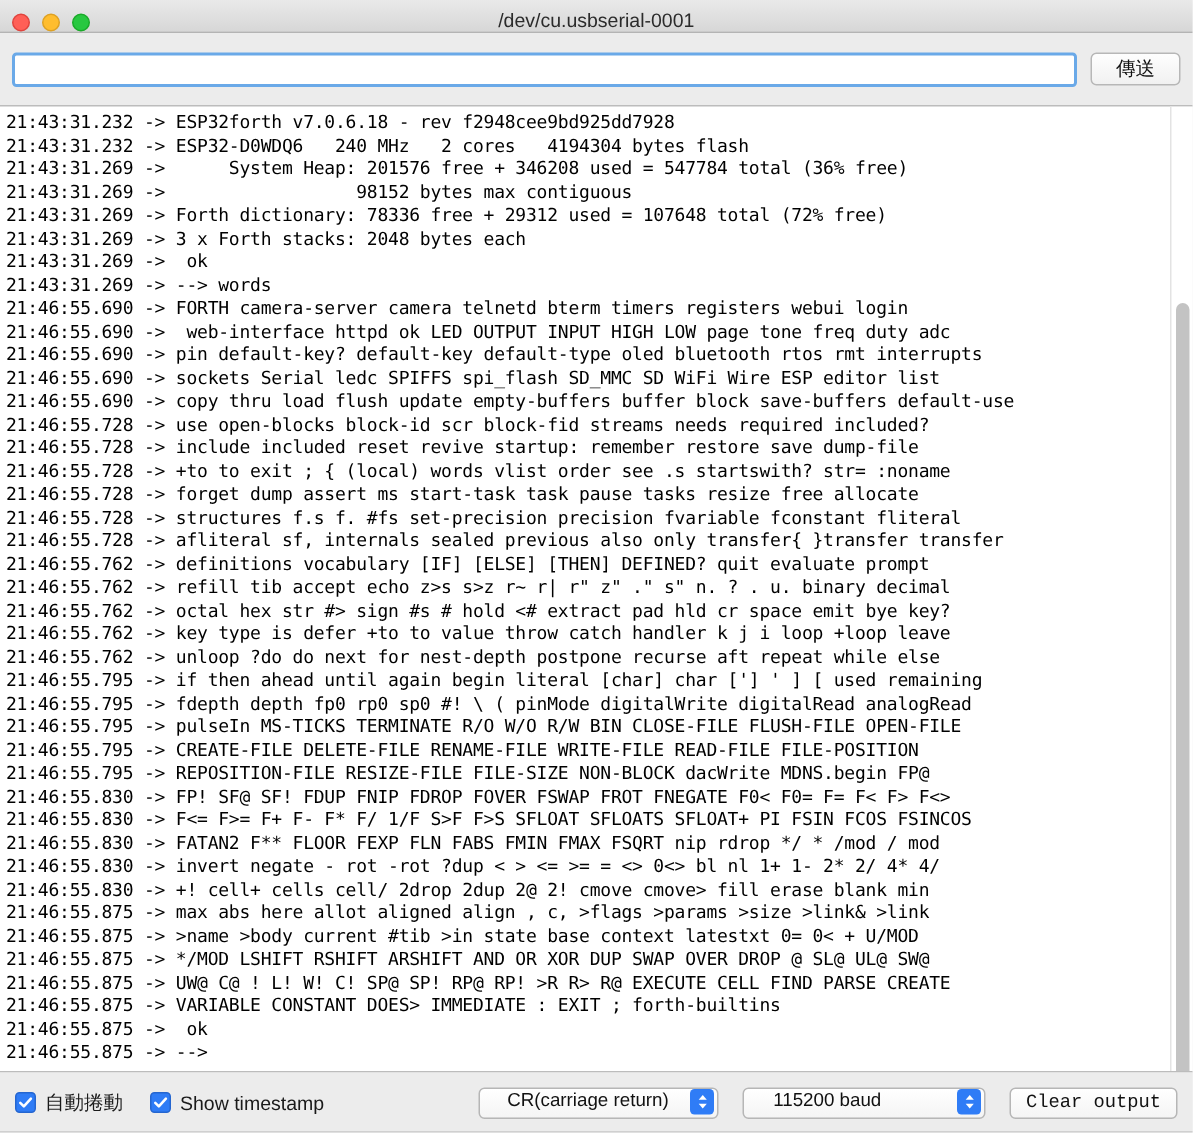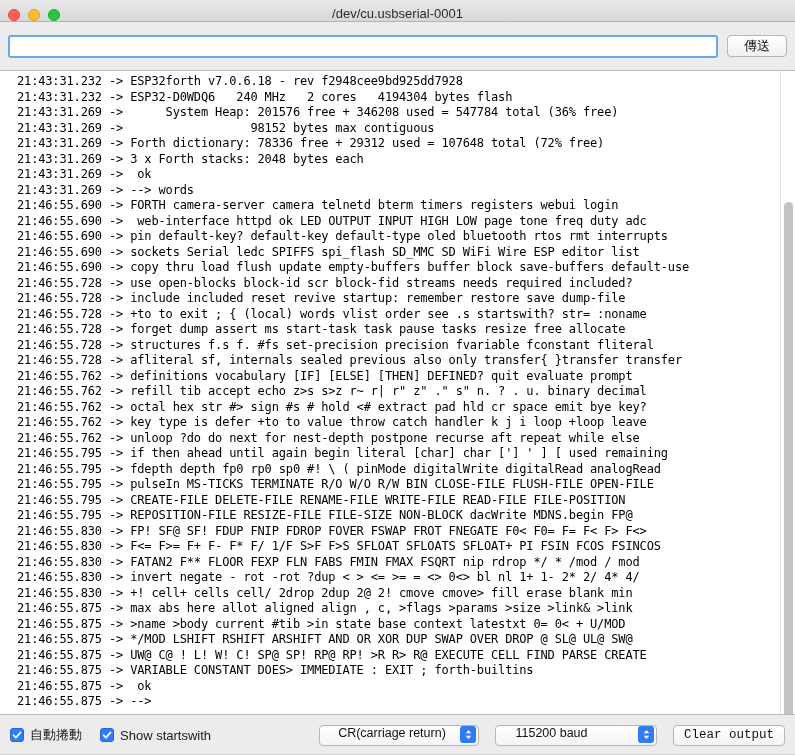--- a/index.html
+++ b/index.html
@@ -109,21 +109,21 @@
     position: relative;
     background: #ffffff;
     border-top: 1px solid #bcbcbc;
     border-bottom: 1px solid #bcbcbc;
     overflow: hidden;
     display: flex;
   }
   #terminal-output {
     flex: 1 1 auto;
     overflow: hidden;
-    padding: 3px 2px 0 17px;
+    padding: 3px 2px 0 4px;
     box-sizing: border-box;
     font-family: "DejaVu Sans Mono", monospace;
     font-size: 12px;
     line-height: 15.5px;
     color: #000000;
     white-space: pre;
     letter-spacing: -0.15px;
   }
   .term-line {
     white-space: pre;
@@ -284,21 +284,21 @@
       </div>
       <span class="check-label">自動捲動</span>
     </div>
 
     <div class="check-group">
       <div class="checkbox">
         <svg width="10" height="10" viewBox="0 0 10 10">
           <path d="M1.5 5.2 L3.9 7.6 L8.6 2.4" stroke="#ffffff" stroke-width="1.7" fill="none" stroke-linecap="round" stroke-linejoin="round"></path>
         </svg>
       </div>
-      <span class="check-label">Show startswith</span>
+      <span class="check-label">Show timestamp</span>
     </div>
 
     <div id="bottom-controls">
 
       <div class="popup" id="popup-lineending">
         <span class="popup-label">CR(carriage return)</span>
         <span class="stepper">
           <svg width="9" height="13" viewBox="0 0 9 13">
             <path d="M4.5 2 L7.2 5.2 L1.8 5.2 Z" fill="#ffffff"></path>
             <path d="M4.5 11 L7.2 7.8 L1.8 7.8 Z" fill="#ffffff"></path>

